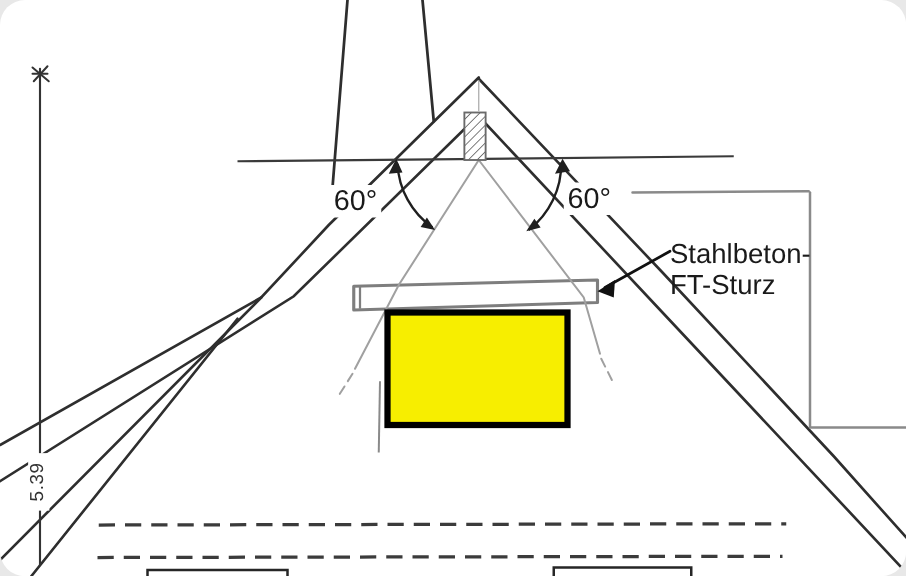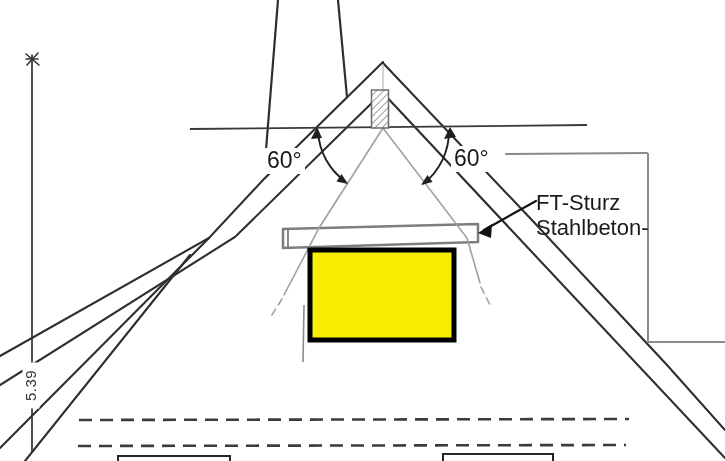--- a/index.html
+++ b/index.html
@@ -2,20 +2,21 @@
 <html><head>
 <meta charset="utf-8">
 <style>
   html,body{margin:0;padding:0;background:#e8e8e8;}
   .canvas{
     position:relative;
     width:725px;height:461px;
     background:#ffffff;
     overflow:hidden;
     font-family:"Liberation Sans", sans-serif;
+    border-radius:20px;
   }
   .canvas svg{position:absolute;left:0;top:0;}
   .lbl{
     position:absolute;
     color:#1a1a1a;
     white-space:nowrap;
     line-height:1;
   }
   .angle-lbl{
     font-size:23px;
@@ -134,19 +135,19 @@
       <line x1="536" y1="201" x2="484" y2="230" stroke="#111111" stroke-width="2.2" stroke-linecap="round"></line>
       <polygon points="478,233 492,224 491,238" fill="#111111"></polygon>
     </g>
   </svg>
 
   <div class="lbl angle-lbl" id="angle-left">60°</div>
 
   <div class="lbl angle-lbl" id="angle-right">60°</div>
 
   <div class="lbl" id="lintel-label">
+    <div>Stahlbeton-</div>
     <div>FT-Sturz</div>
-    <div>Stahlbeton-</div>
   </div>
 
   <div class="lbl" id="dim-539">5.39</div>
 
 </div>
 
 </body></html>

